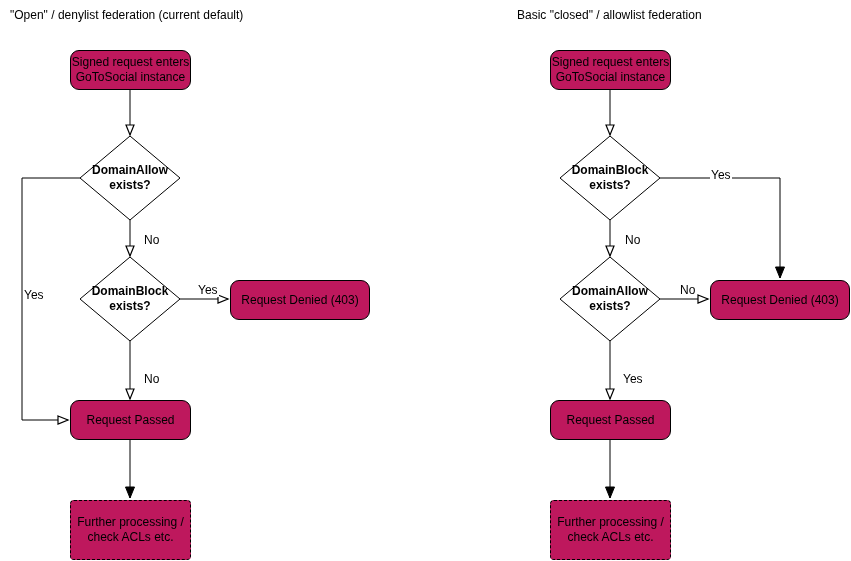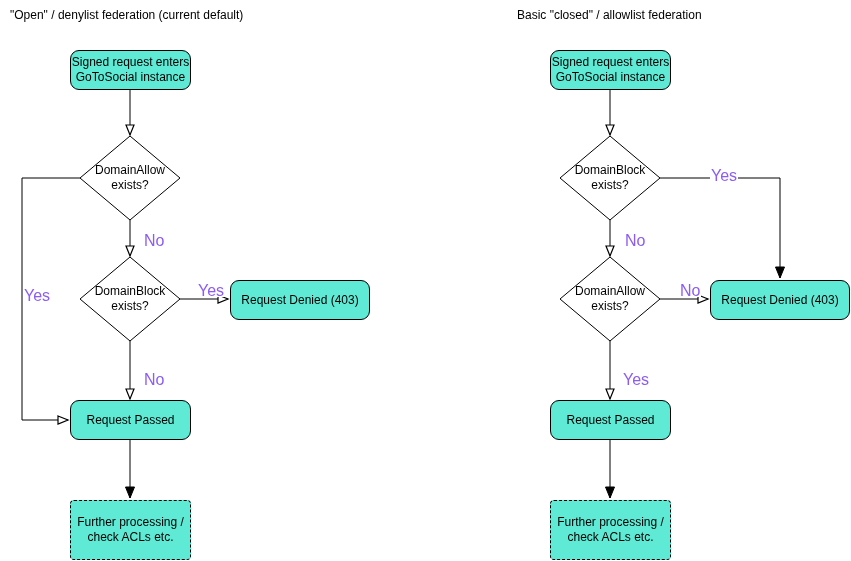--- a/index.html
+++ b/index.html
@@ -25,21 +25,21 @@
     font-size: 12px;
     line-height: 14px;
     white-space: pre;
     color: #000000;
   }
   .node {
     position: absolute;
     box-sizing: border-box;
     border: 1px solid #000000;
     border-radius: 9px;
-    background: #5eead4;
+    background: #be185d;
     display: flex;
     align-items: center;
     justify-content: center;
     text-align: center;
     white-space: pre-line;
     font-size: 12px;
     line-height: 15px;
     color: #000000;
   }
   .node.dashed {
@@ -48,28 +48,29 @@
   }
   .dlabel {
     position: absolute;
     width: 100px;
     text-align: center;
     white-space: pre-line;
     font-size: 12px;
     line-height: 15px;
     pointer-events: none;
     color: #000000;
+    font-weight: bold;
   }
   .elabel {
     position: absolute;
-    font-size: 16px;
+    font-size: 12px;
     line-height: 13px;
     background: #ffffff;
     padding: 0 1px;
-    color: #8b5cf6;
+    color: #000000;
   }
 </style>
 </head>
 <body>
 
 <div class="canvas">
 
   <svg class="wires" width="851" height="561" viewBox="0 0 851 561">
     <defs>
       <marker id="arrowOpen" markerWidth="14" markerHeight="12" refX="11.5" refY="5" orient="auto" markerUnits="userSpaceOnUse">

